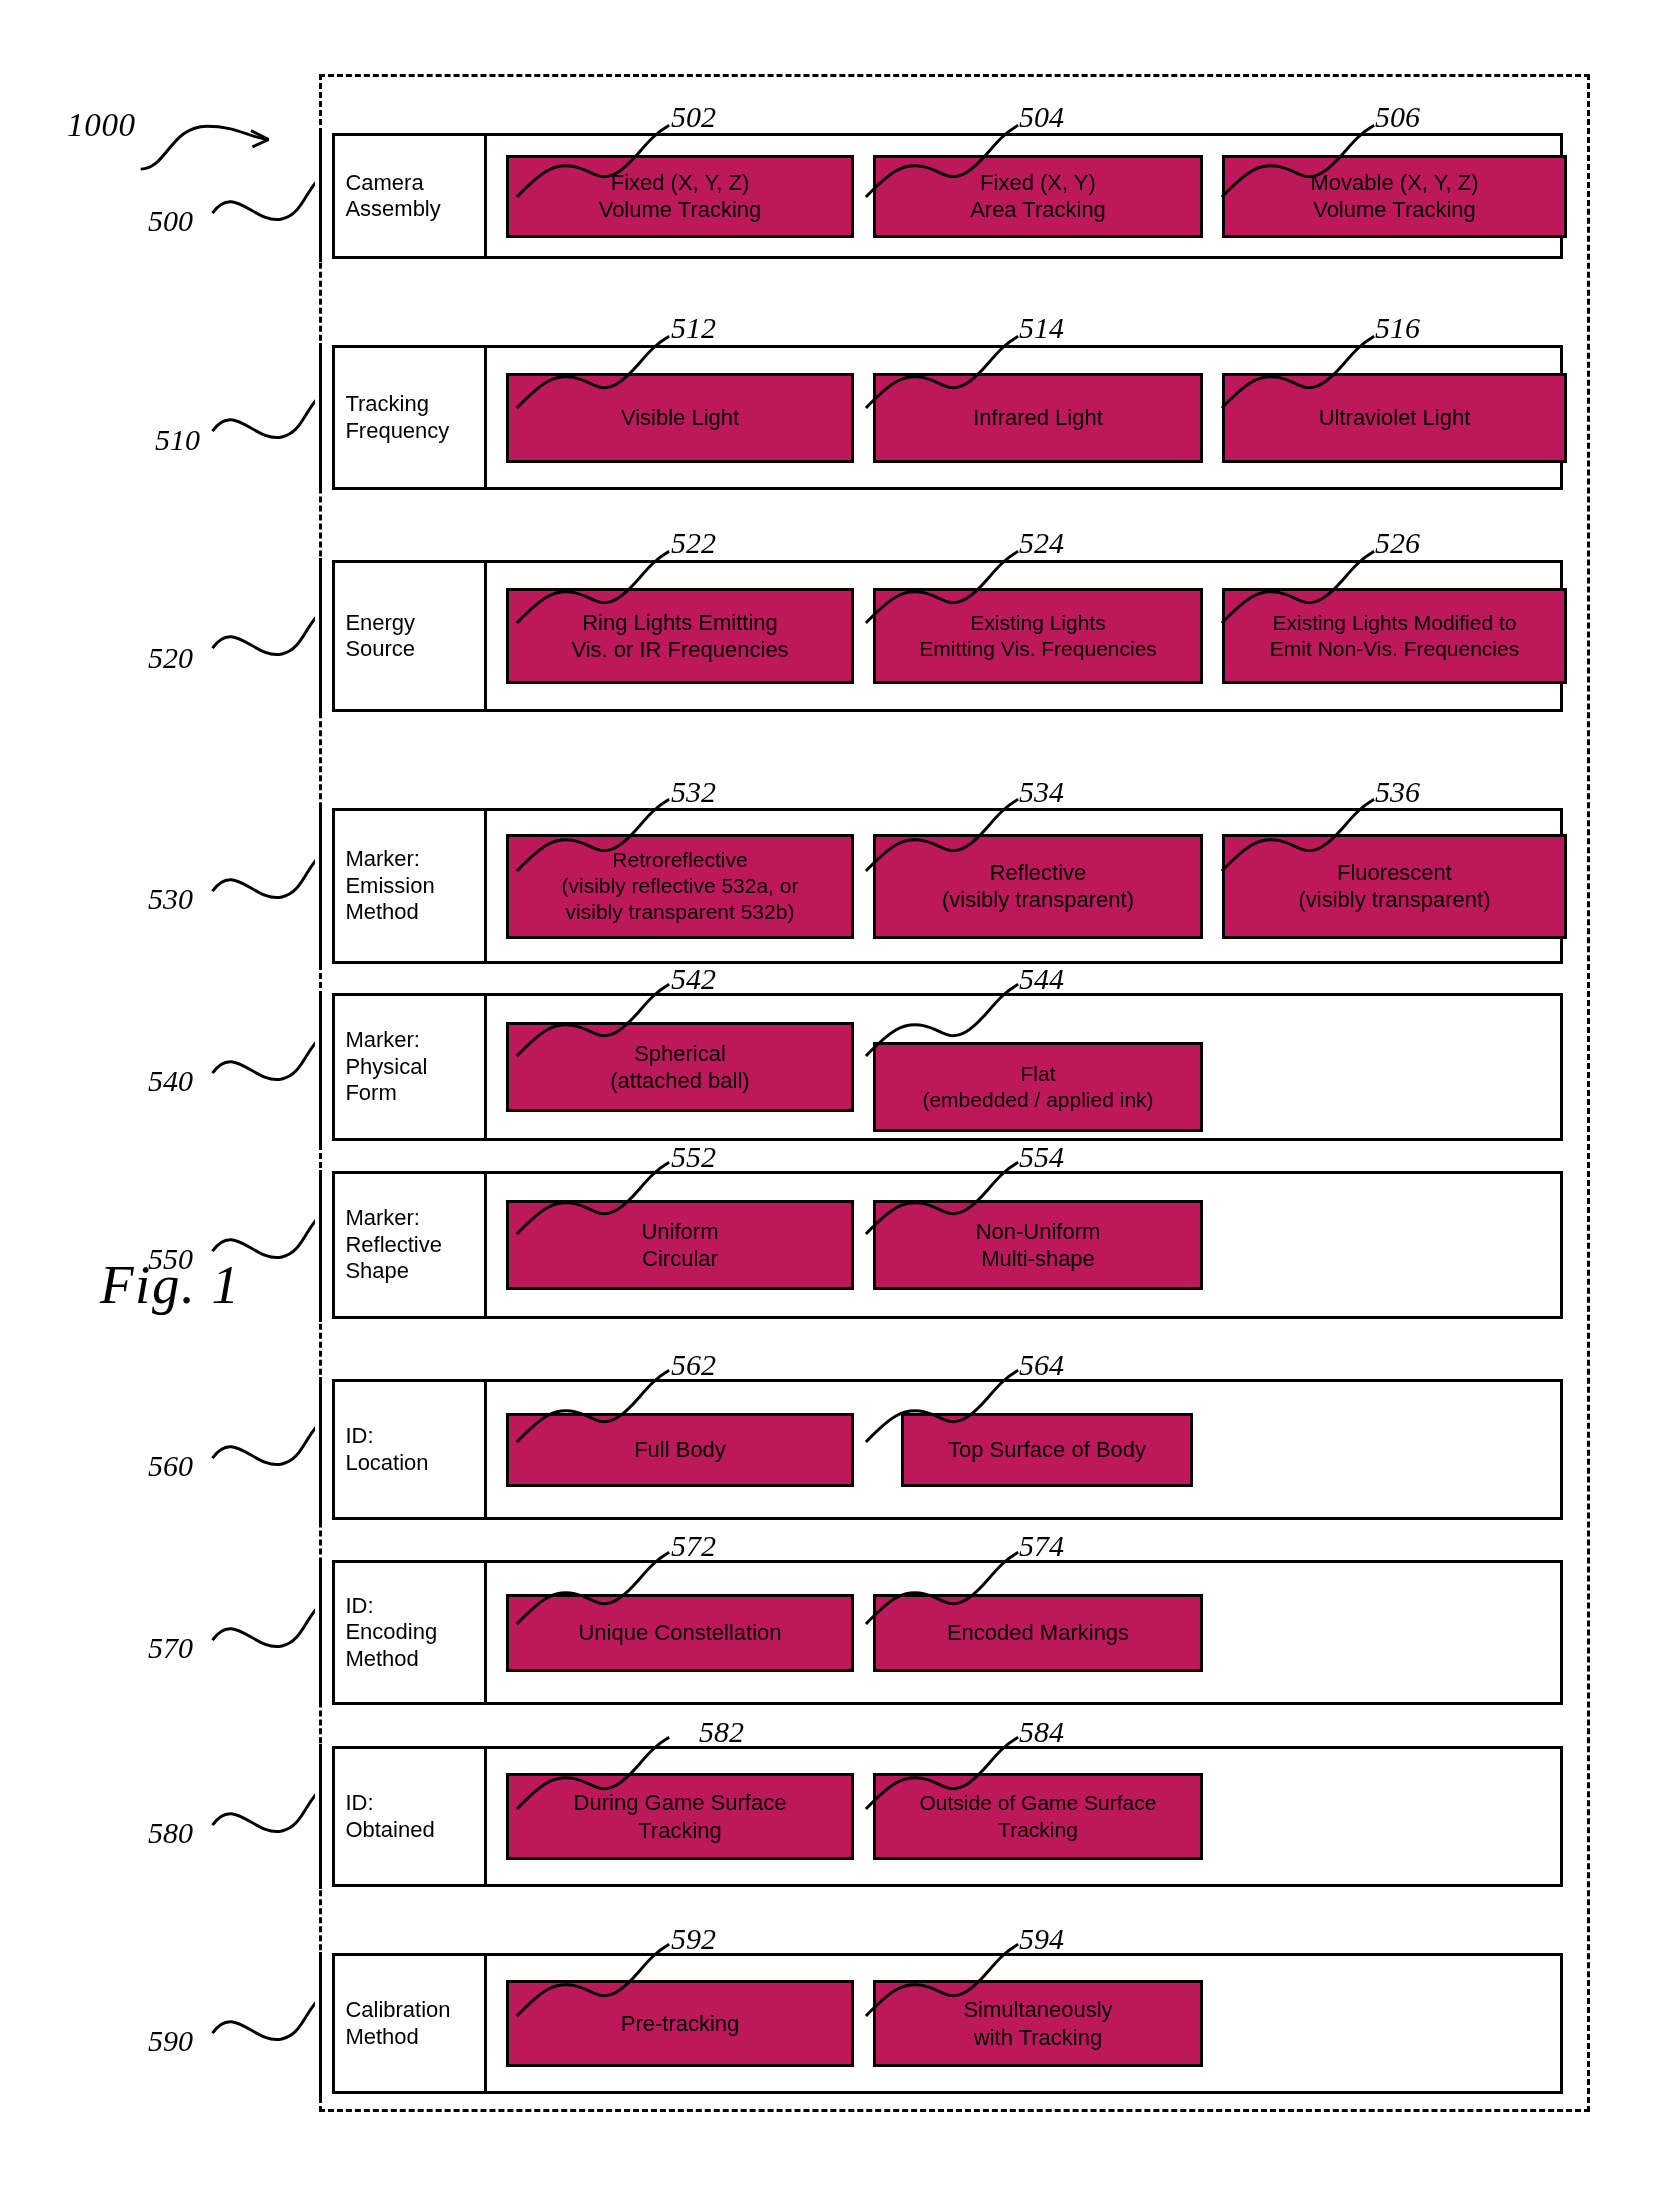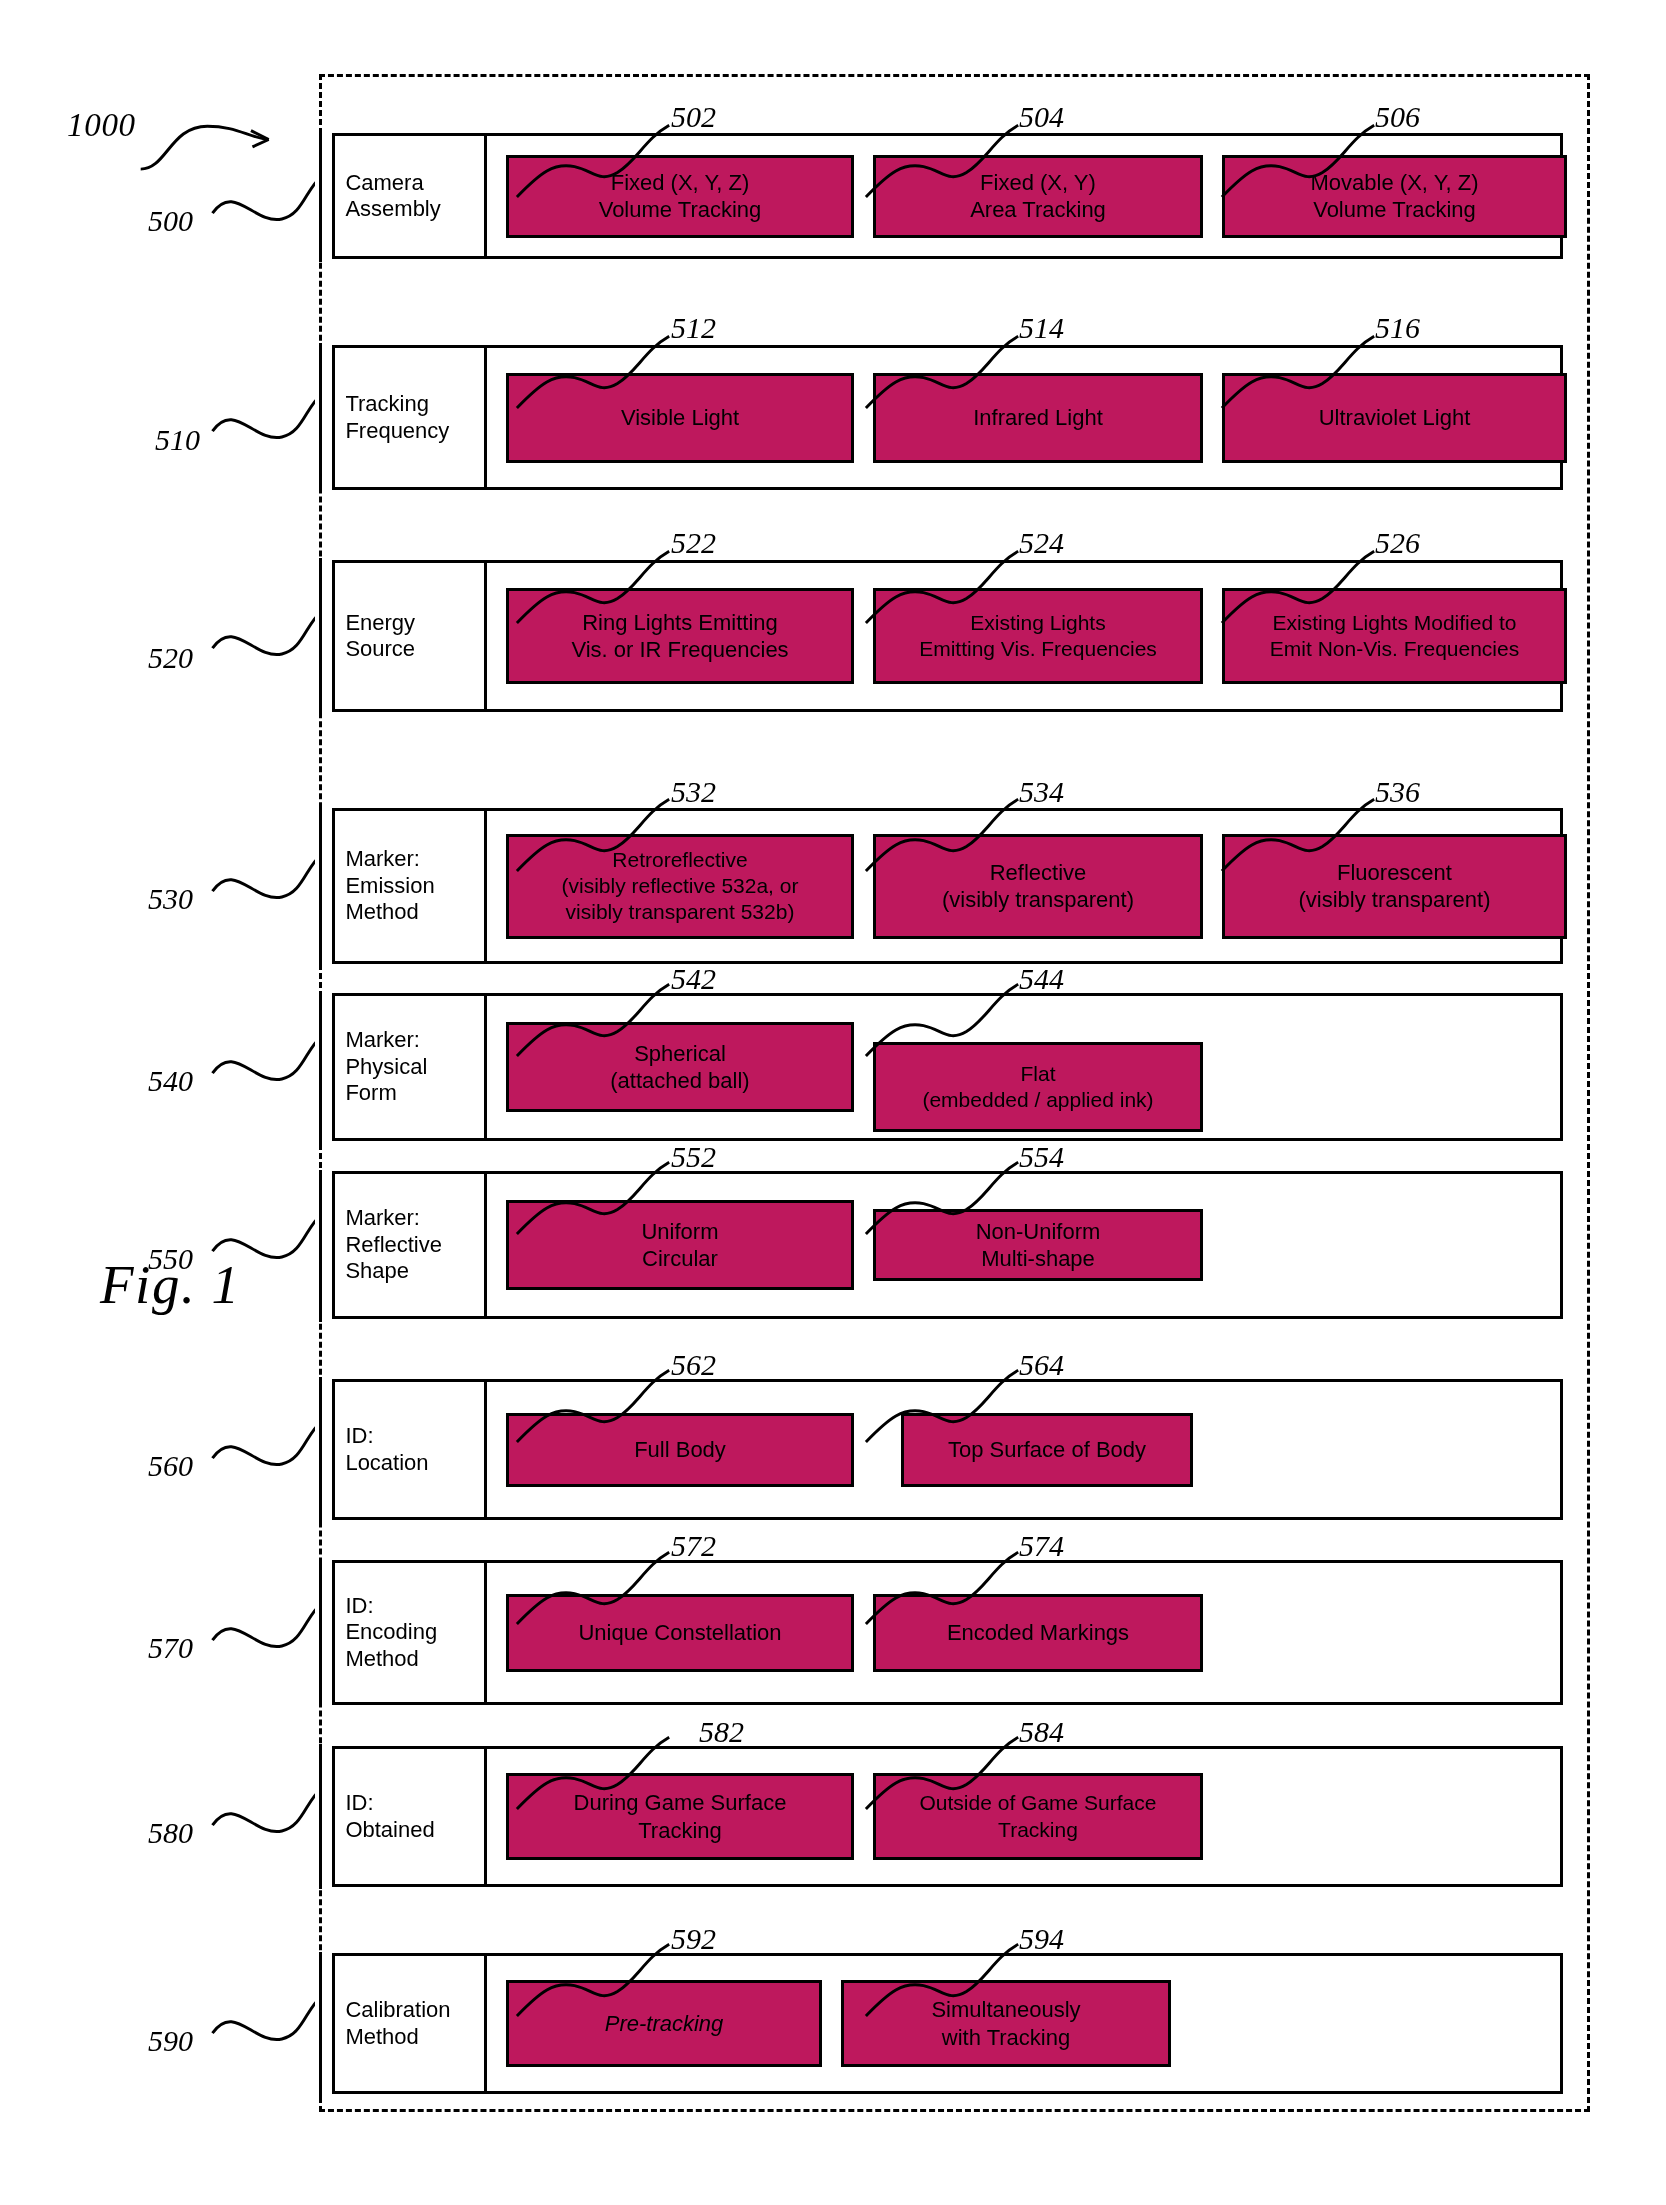--- a/index.html
+++ b/index.html
@@ -270,21 +270,21 @@
   <path d="M8,105 C40,72 58,58 86,64 C112,70 120,86 144,72 C170,56 182,26 214,8"></path>
 </svg>
 
 <div class="row" id="row-5" style="left:332px; top:1171px; width:1231px; height:148px;">
   <div class="row-label">Marker:
 Reflective
 Shape</div>
   <div class="row-boxes">
     <div class="opt-box" style="width:348px;height:90px;">Uniform
 Circular</div>
-    <div class="opt-box" style="width:330px;height:72px;">Non-Uniform
+    <div class="opt-box" style="width:330px;height:90px;">Non-Uniform
 Multi-shape</div>
   </div>
 </div>
 <div class="ref-tag" style="left:148px; top:1242px;">550</div>
 <svg class="leader" style="left:211px; top:1205px;" width="133" height="67" viewBox="0 0 180 90">
   <path d="M2,62 C32,20 58,78 96,70 C124,64 128,30 150,12"></path>
 </svg>
 <div class="ref-tag" style="left:671px; top:1140px;">552</div>
 <svg class="leader" style="left:511px; top:1156px;" width="170" height="82" viewBox="0 0 230 110">
   <path d="M8,105 C40,72 58,58 86,64 C112,70 120,86 144,72 C170,56 182,26 214,8"></path>
@@ -357,21 +357,21 @@
 </svg>
 <div class="ref-tag" style="left:1019px; top:1715px;">584</div>
 <svg class="leader" style="left:860px; top:1731px;" width="170" height="82" viewBox="0 0 230 110">
   <path d="M8,105 C40,72 58,58 86,64 C112,70 120,86 144,72 C170,56 182,26 214,8"></path>
 </svg>
 
 <div class="row" id="row-9" style="left:332px; top:1953px; width:1231px; height:141px;">
   <div class="row-label">Calibration
 Method</div>
   <div class="row-boxes">
-    <div class="opt-box" style="width:316px;height:87px;font-style:italic;">Pre-tracking</div>
+    <div class="opt-box" style="width:348px;height:87px;">Pre-tracking</div>
     <div class="opt-box" style="width:330px;height:87px;">Simultaneously
 with Tracking</div>
   </div>
 </div>
 <div class="ref-tag" style="left:148px; top:2024px;">590</div>
 <svg class="leader" style="left:211px; top:1987px;" width="133" height="67" viewBox="0 0 180 90">
   <path d="M2,62 C32,20 58,78 96,70 C124,64 128,30 150,12"></path>
 </svg>
 <div class="ref-tag" style="left:671px; top:1922px;">592</div>
 <svg class="leader" style="left:511px; top:1938px;" width="170" height="82" viewBox="0 0 230 110">

